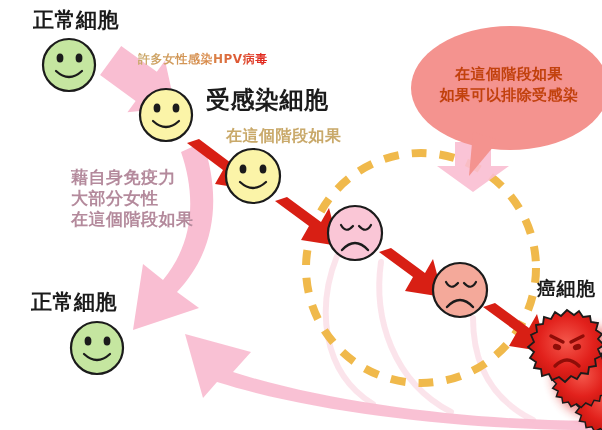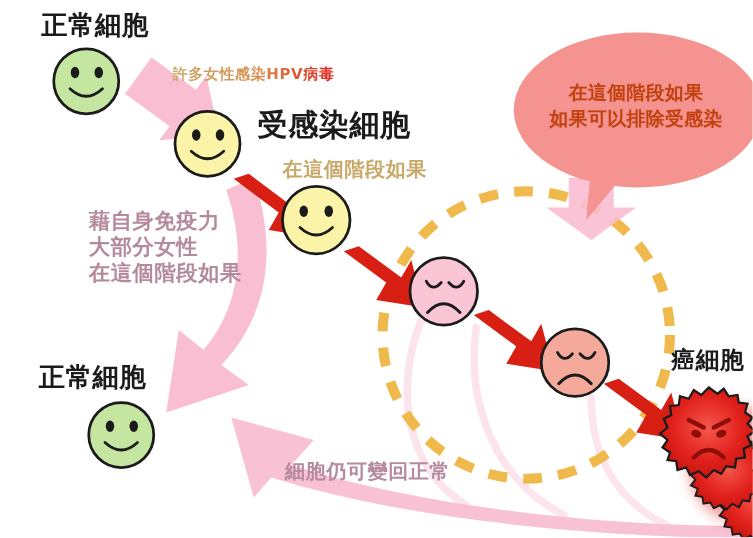--- a/index.html
+++ b/index.html
@@ -198,21 +198,20 @@
 
   <div class="lbl lbl-tan" id="lbl-some-persist">在這個階段如果</div>
 
   <div class="lbl lbl-mauve" id="lbl-immune">
     <div>藉自身免疫力</div>
     <div>大部分女性</div>
     <div>在這個階段如果</div>
   </div>
 
   <div class="lbl lbl-mauve" id="lbl-revert">
-    <div>細胞仍可變回正常</div>
   </div>
 
   <div id="bubble-text">
     <div>在這個階段如果</div>
     <div>如果可以排除受感染</div>
   </div>
 
 </div>
 
 </body></html>

